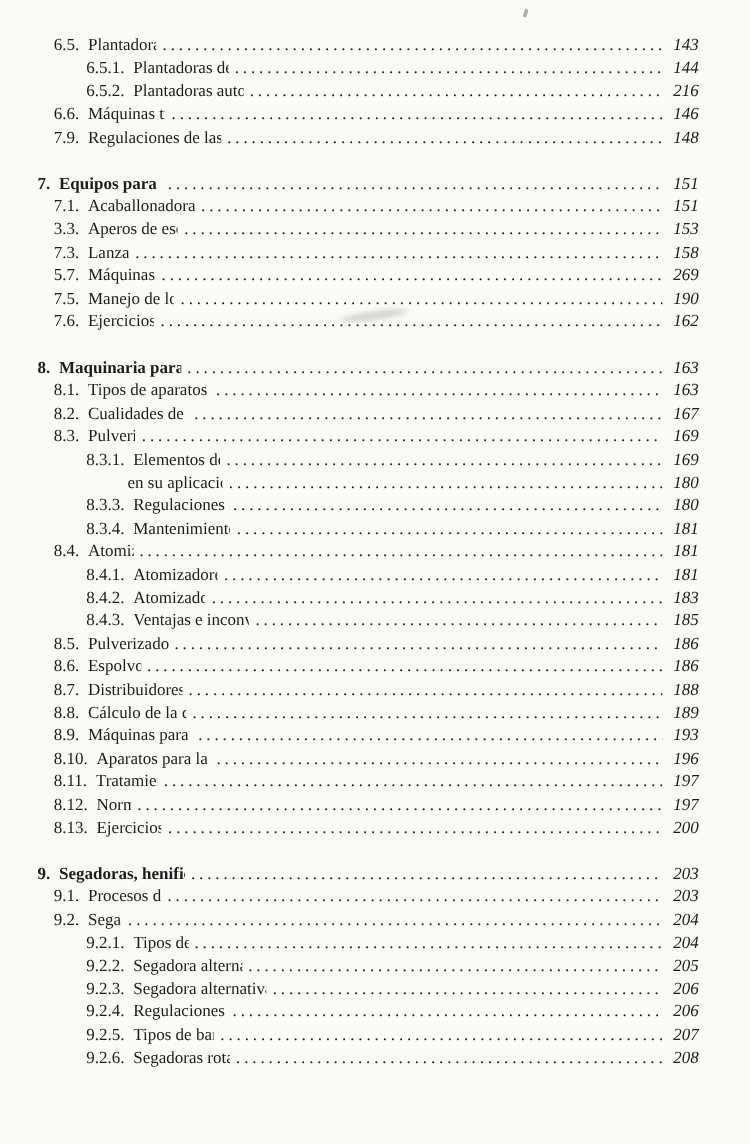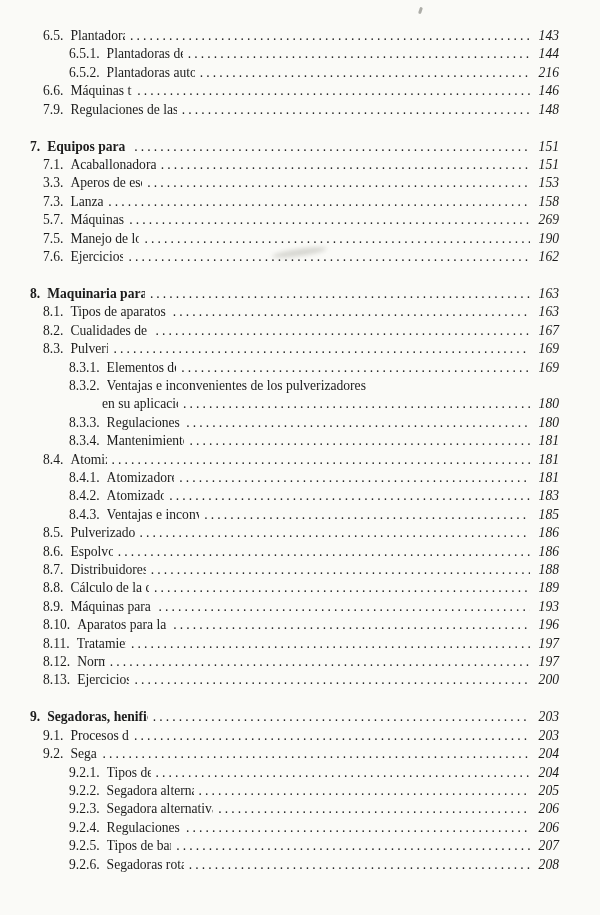--- a/index.html
+++ b/index.html
@@ -182,25 +182,20 @@
     <span class="title">Pulverizadores</span>
     <span class="leader"></span>
     <span class="page-num">169</span>
   </div>
     <div class="toc-row indent-2">
     <span class="num">8.3.1.</span>
     <span class="title">Elementos de los pulverizadores</span>
     <span class="leader"></span>
     <span class="page-num">169</span>
   </div>
-    <div class="toc-row indent-2 no-leader">
-    <span class="num">8.3.2.</span>
-    <span class="title">Ventajas e inconvenientes de los pulverizadores</span>
-
-  </div>
     <div class="toc-row indent-3">
 
     <span class="title">en su aplicación a cultivos arbóreos</span>
     <span class="leader"></span>
     <span class="page-num">180</span>
   </div>
     <div class="toc-row indent-2">
     <span class="num">8.3.3.</span>
     <span class="title">Regulaciones de los pulverizadores</span>
     <span class="leader"></span>

